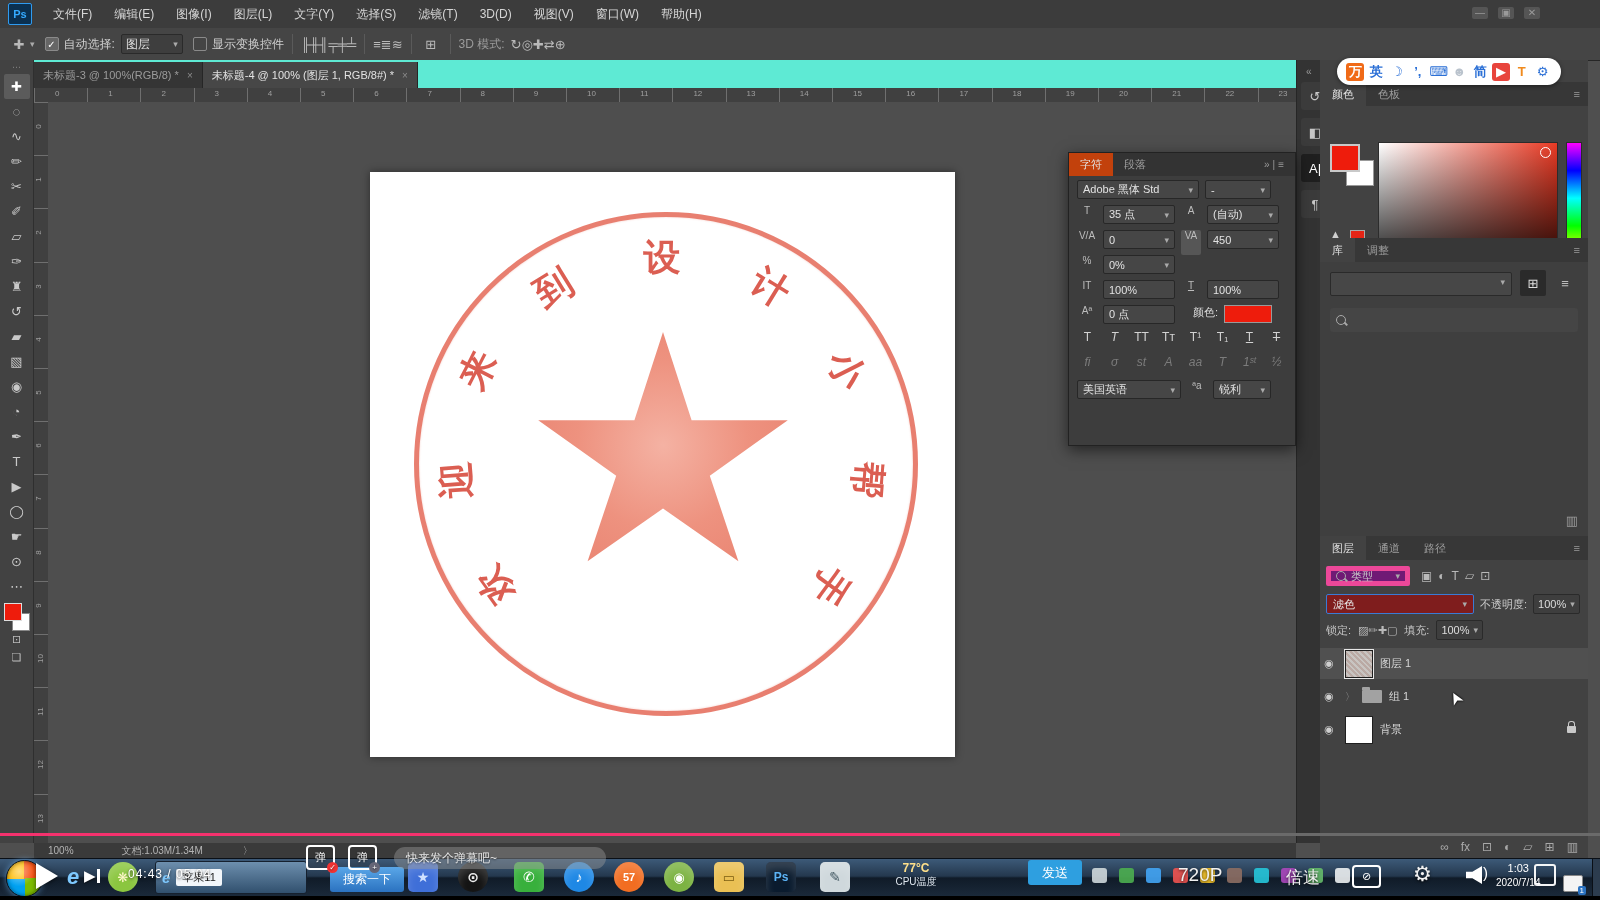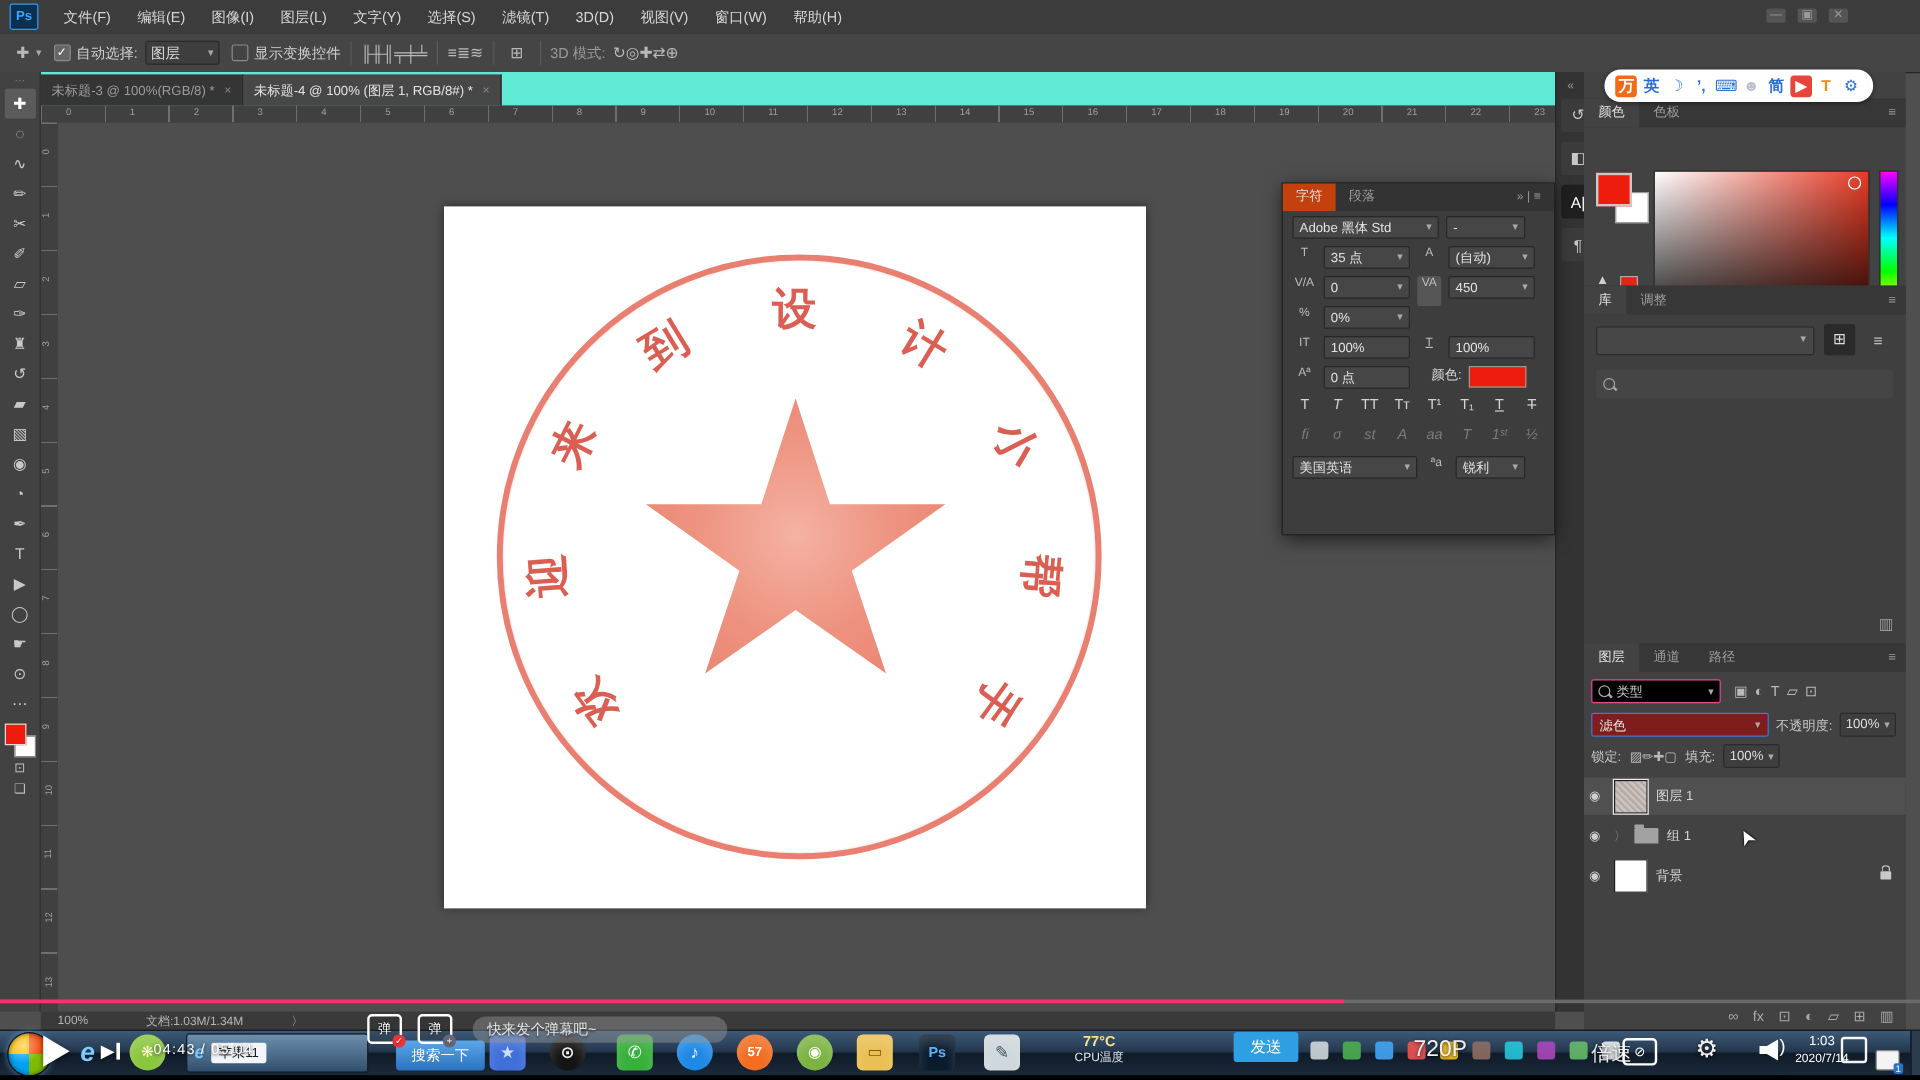--- a/index.html
+++ b/index.html
@@ -100,21 +100,21 @@
   #lib-grid{position:absolute;left:200px;top:32px;width:26px;height:26px;background:#2a2a2a;border-radius:2px;color:#ddd;font-size:13px;display:flex;align-items:center;justify-content:center;}
   #lib-list{position:absolute;left:232px;top:32px;width:26px;height:26px;color:#bdbdbd;font-size:13px;display:flex;align-items:center;justify-content:center;}
   #lib-search{position:absolute;left:10px;top:70px;width:248px;height:24px;background:#454545;border-radius:3px;display:flex;align-items:center;color:#8a8a8a;font-size:11px;gap:6px;padding-left:6px;box-sizing:border-box;}
   .mag{width:8px;height:8px;border:1.5px solid #a9a9a9;border-radius:50%;position:relative;display:inline-block;}
   .mag::after{content:"";position:absolute;left:7px;top:7px;width:4px;height:1.5px;background:#a9a9a9;transform:rotate(45deg);}
   #lib-trash{position:absolute;right:10px;bottom:8px;color:#9a9a9a;font-size:13px;}
 
   
   #layers-panel{position:absolute;left:0;top:476px;width:268px;height:322px;background:#424242;}
   #filter-row{position:absolute;left:6px;top:30px;display:flex;align-items:center;gap:8px;color:#c9c9c9;font-size:11px;}
-  #filter-dd{width:108px;height:20px;background:#000000;border:1px solid #ec4899;border-radius:2px;display:flex;align-items:center;gap:5px;padding:0 5px;box-sizing:border-box;}
+  #filter-dd{width:84px;height:20px;background:#701a75;border:5px solid #ec4899;border-radius:2px;display:flex;align-items:center;gap:5px;padding:0 5px;box-sizing:border-box;}
   #blend-row{position:absolute;left:6px;top:58px;display:flex;align-items:center;gap:6px;font-size:11px;color:#c9c9c9;}
   #blend-dd{width:148px;height:20px;background:#7f1d1d;border:1px solid #3a7bd5;border-radius:2px;display:flex;align-items:center;justify-content:space-between;padding:0 6px;box-sizing:border-box;color:#e6e6e6;}
   .val-box{background:#3e3e3e;border:1px solid #2a2a2a;border-radius:2px;height:18px;display:inline-flex;align-items:center;padding:0 4px;gap:4px;color:#ddd;}
   #lock-row{position:absolute;left:6px;top:84px;display:flex;align-items:center;gap:7px;font-size:11px;color:#c9c9c9;}
   .layer-row{position:absolute;left:0;width:268px;height:31px;display:flex;align-items:center;gap:7px;font-size:11px;color:#d6d6d6;}
   .layer-row.sel{background:#505050;}
   .eye{color:#cfcfcf;font-size:11px;width:18px;text-align:center;}
   .thumb{width:28px;height:28px;border:1px solid #1f1f1f;box-sizing:border-box;}
   .thumb.texture{background:#c8c4c1 repeating-linear-gradient(45deg,rgba(160,120,110,.35) 0 2px,transparent 2px 4px);outline:1px solid #e8e8e8;}
   .thumb.white{background:#fff;}
@@ -188,21 +188,21 @@
   .dm-box{position:absolute;top:-14px;width:25px;height:21px;border:2px solid #fff;border-radius:4px;color:#fff;font-size:11px;
     display:flex;align-items:center;justify-content:center;background:rgba(40,40,40,.25);text-shadow:0 1px 2px rgba(0,0,0,.6);}
   .dm-badge{position:absolute;right:-5px;bottom:-5px;width:11px;height:11px;border-radius:50%;background:#e33;color:#fff;
     font-size:8px;display:flex;align-items:center;justify-content:center;}
   .dm-badge.grey{background:#667;}
   #dm-input{position:absolute;left:394px;top:-12px;width:212px;height:22px;border-radius:12px;background:rgba(150,150,150,.45);
     color:rgba(255,255,255,.85);font-size:12px;display:flex;align-items:center;padding-left:12px;box-sizing:border-box;text-shadow:0 1px 2px rgba(0,0,0,.5);}
   #pl-send{position:absolute;left:1028px;top:1px;width:54px;height:25px;background:#2e9fe0;color:#fff;font-size:13px;
     display:flex;align-items:center;justify-content:center;border-radius:3px;}
   #pl-quality{position:absolute;left:1178px;top:5px;color:#f0f0f0;font-size:19px;text-shadow:0 1px 3px rgba(0,0,0,.8);}
-  #pl-speed{position:absolute;left:1326px;top:7px;color:#f0f0f0;font-size:17px;text-shadow:0 1px 3px rgba(0,0,0,.8);}
+  #pl-speed{position:absolute;left:1286px;top:7px;color:#f0f0f0;font-size:17px;text-shadow:0 1px 3px rgba(0,0,0,.8);}
   #pl-dmset{position:absolute;left:1352px;top:6px;width:25px;height:19px;border:2px solid #fff;border-radius:4px;color:#fff;font-size:11px;display:flex;align-items:center;justify-content:center;}
   #pl-gear{position:absolute;left:1413px;top:3px;color:#f2f2f2;font-size:21px;text-shadow:0 1px 3px rgba(0,0,0,.8);}
   #pl-speaker{position:absolute;left:1466px;top:6px;width:30px;height:20px;}
   #pl-speaker .cone{position:absolute;left:0;top:1px;width:16px;height:18px;background:#fff;
     clip-path:polygon(0 32%,40% 32%,100% 0,100% 100%,40% 68%,0 68%);}
   #pl-speaker .arc{position:absolute;left:17px;top:-1px;color:#fff;font-size:15px;}
   #pl-fs{position:absolute;left:1534px;top:5px;width:18px;height:18px;border:2px solid #fff;border-radius:3px;opacity:.95;}
 
   
   #cursor{left:1449px;top:688px;color:#fff;font-size:17px;transform:rotate(-118deg);text-shadow:0 0 2px #000,0 0 2px #000;z-index:70;}

